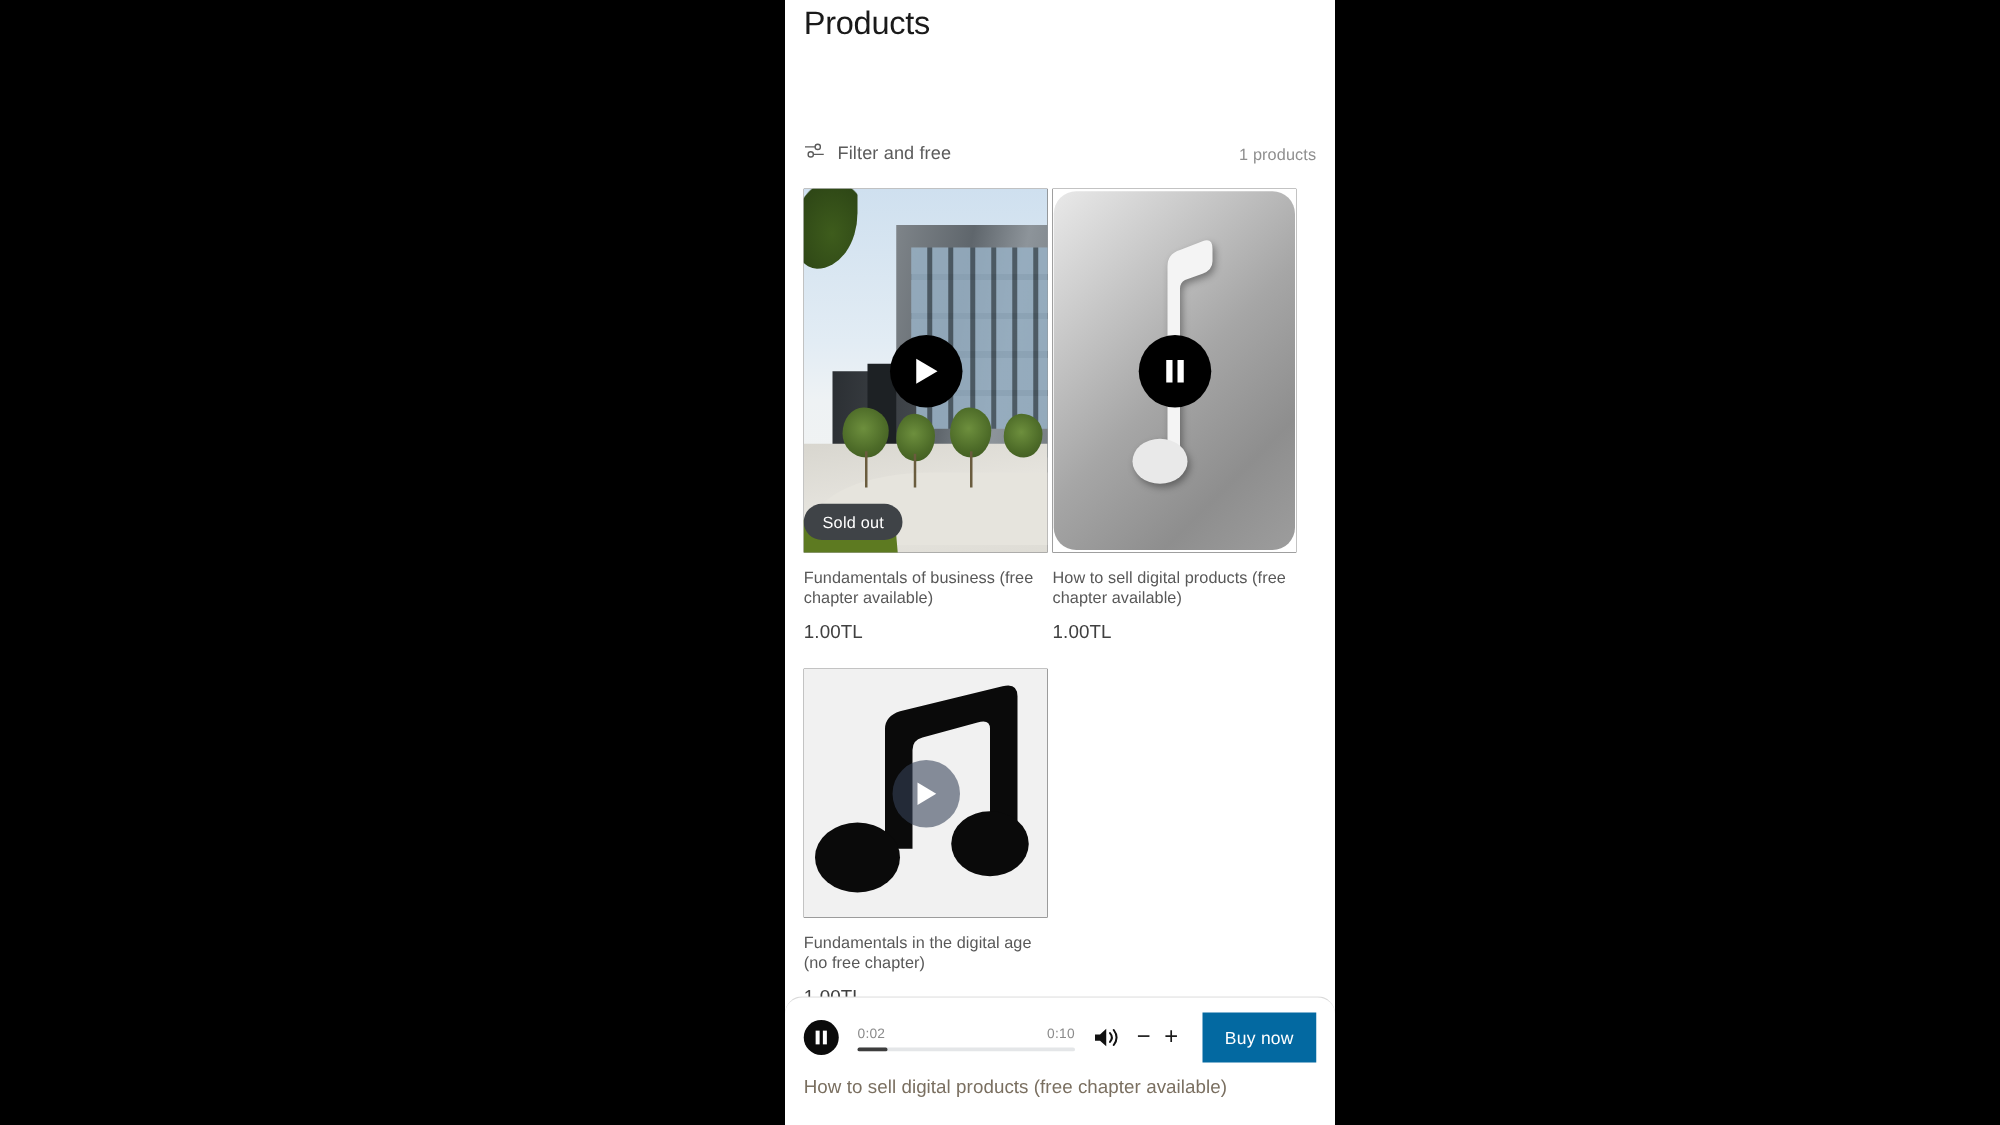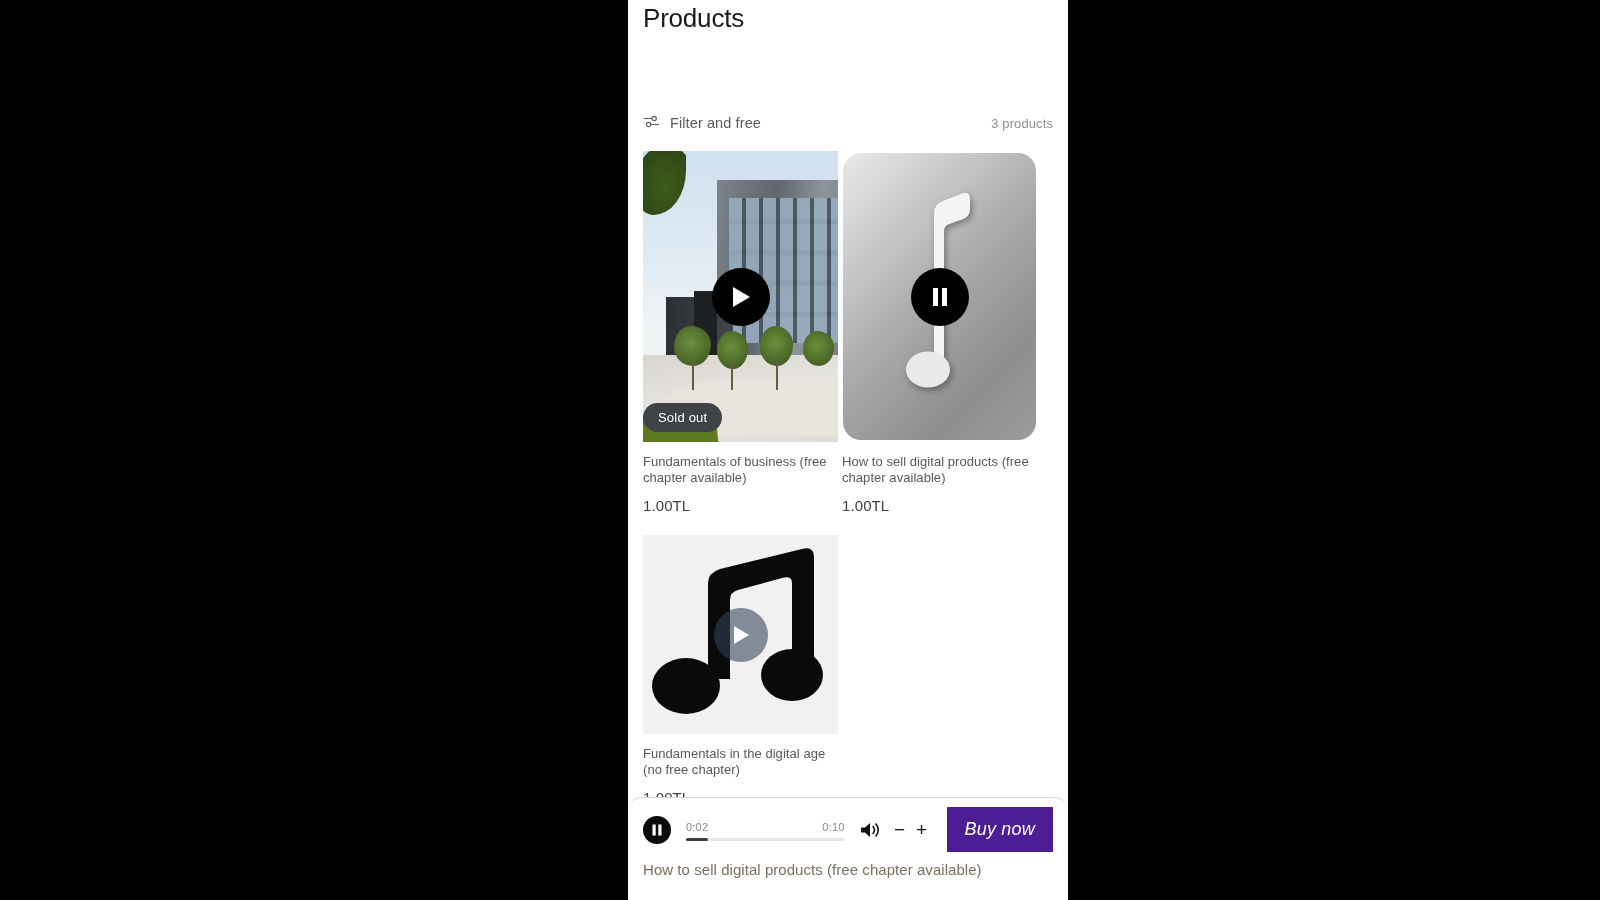--- a/index.html
+++ b/index.html
@@ -295,30 +295,29 @@
   }
   .vol-btn { width: 26px; height: 26px; margin-right: 6px; }
   .step-btn {
     width: 22px; height: 26px;
     font-size: 19px; color: #1a1a1a;
     font-family: "Liberation Sans", sans-serif;
     line-height: 1;
   }
   .buy-btn {
     margin-left: 14px;
-    background: #4c1d95;
+    background: #0369a1;
     color: #ffffff;
     border: none;
-    font-size: 18px;
+    font-size: 14px;
     letter-spacing: 0.2px;
     padding: 12px 18px;
     cursor: pointer;
     font-family: "Liberation Sans", sans-serif;
     flex: none;
-    font-style: italic;
   }
   .now-playing {
     padding: 0 15px;
     font-size: 15px;
     color: #7a6f60;
     letter-spacing: 0.05px;
     cursor: pointer;
   }
 </style>
 </head>
@@ -337,21 +336,21 @@
           <span class="filter-icon">
             <svg width="17" height="15" viewBox="0 0 17 15" fill="none">
               <line x1="1" y1="4.5" x2="13.5" y2="4.5" stroke="#5b5b5b" stroke-width="1.1"></line>
               <line x1="3.5" y1="10.5" x2="16" y2="10.5" stroke="#5b5b5b" stroke-width="1.1"></line>
               <circle cx="11.2" cy="4.5" r="2.1" fill="#ffffff" stroke="#5b5b5b" stroke-width="1.1"></circle>
               <circle cx="5.6" cy="10.5" r="2.1" fill="#ffffff" stroke="#5b5b5b" stroke-width="1.1"></circle>
             </svg>
           </span>
           <span class="filter-label">Filter and free</span>
         </div>
-        <span class="product-count">3 products</span>
+        <span class="product-count">1 products</span>
       </div>
 
       <div class="grid">
 
         <div class="card">
           <div class="media">
             <div class="photo-building">
               <div class="bld-main"></div>
               <div class="bld-glass"></div>
               <div class="bld-dark"></div>

